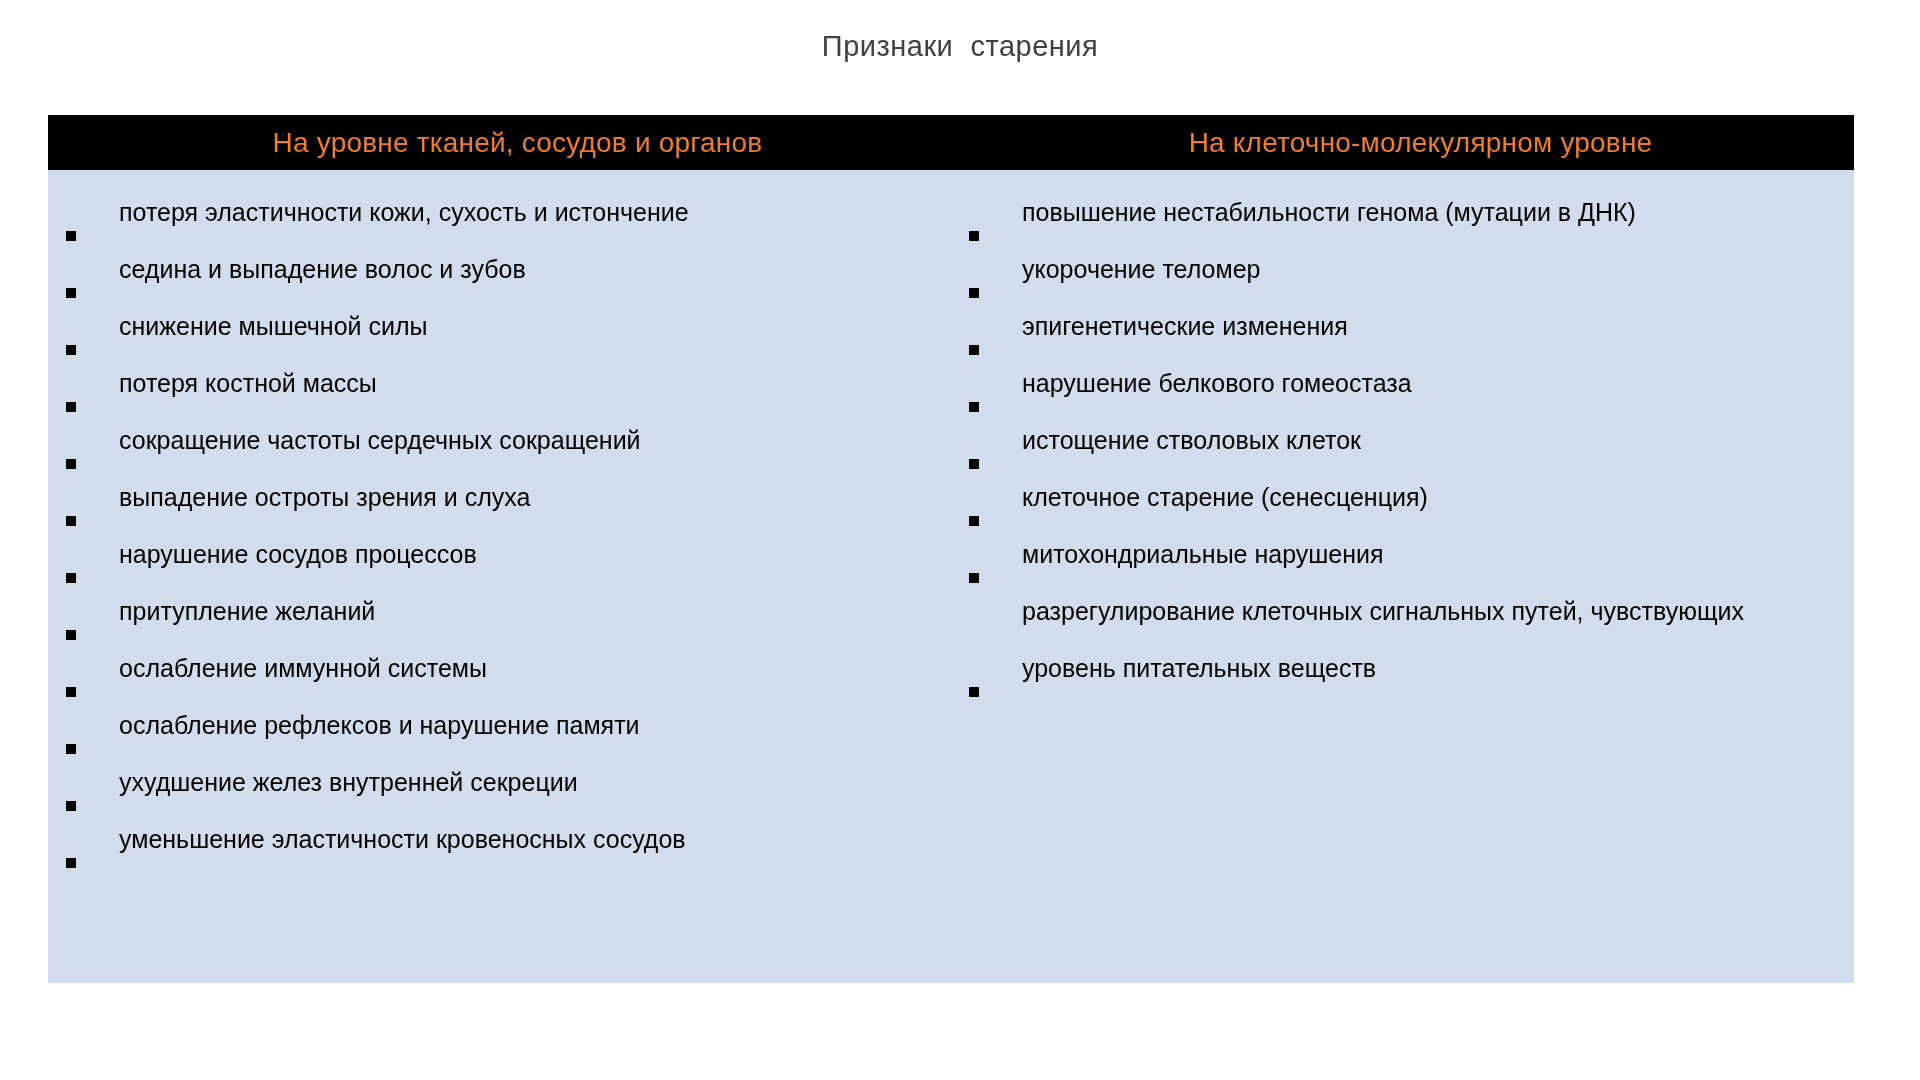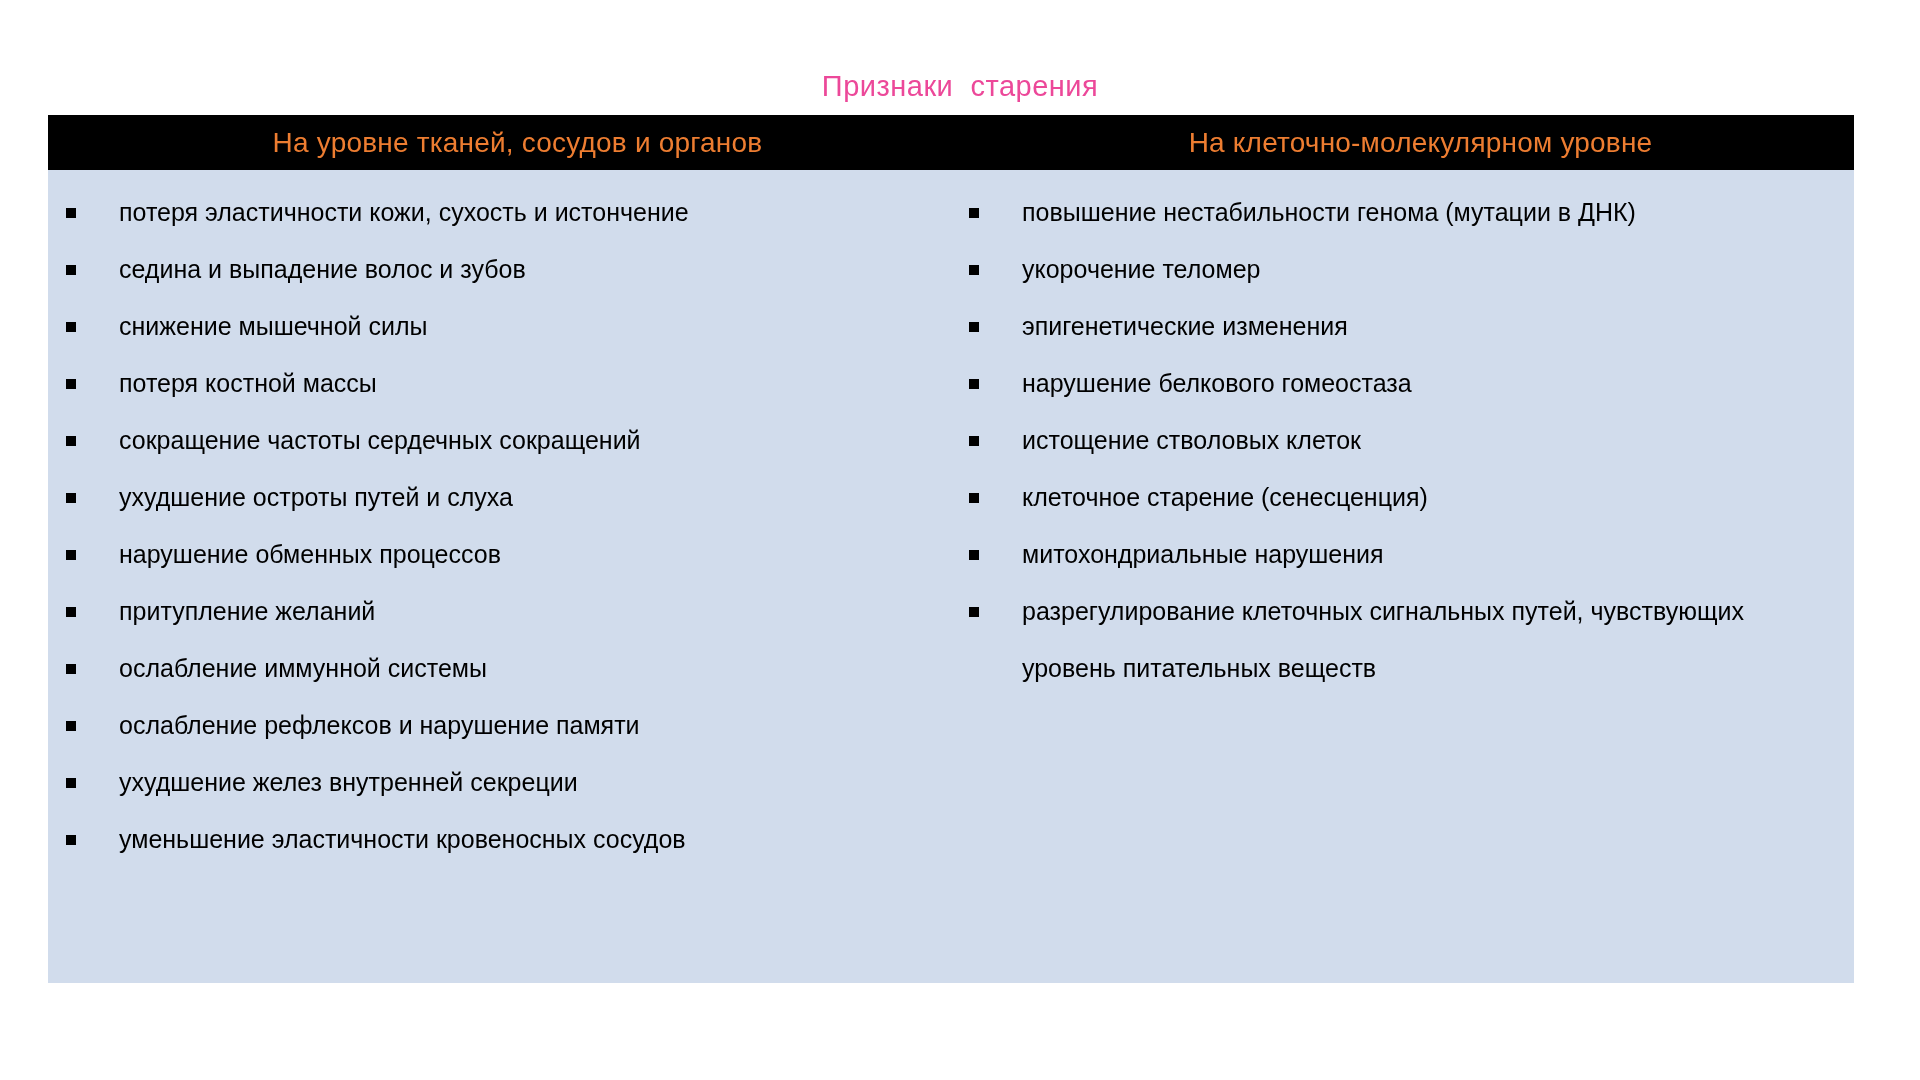--- a/index.html
+++ b/index.html
@@ -18,24 +18,23 @@
     background: #ffffff;
   }
   .slide-title {
     position: absolute;
     top: 30px;
     left: 0;
     width: 1920px;
     text-align: center;
     font-size: 29px;
     font-weight: 400;
-    color: #ec4899;
+    color: #404040;
     white-space: pre;
     letter-spacing: 0.5px;
-    margin-top: 40px;
   }
   .aging-table {
     position: absolute;
     left: 48px;
     top: 115px;
     width: 1806px;
   }
   .table-header-row {
     display: flex;
     width: 100%;
@@ -61,21 +60,21 @@
   }
   .table-body-col {
     width: 50%;
     padding: 14px 20px 10px 18px;
   }
   ul.bullet-list {
     list-style: none;
   }
   li.item {
     display: flex;
-    align-items: flex-start;
+    align-items: flex-end;
     font-size: 25px;
     line-height: 57px;
     color: #000000;
   }
   .bullet {
     flex: 0 0 auto;
     width: 10px;
     height: 10px;
     background: #000000;
     margin-top: 24px;
@@ -117,25 +116,25 @@
             <li class="item">
               <span class="bullet"></span>
               <span class="item-text">потеря костной массы</span>
             </li>
             <li class="item">
               <span class="bullet"></span>
               <span class="item-text">сокращение частоты сердечных сокращений</span>
             </li>
             <li class="item">
               <span class="bullet"></span>
-              <span class="item-text">ухудшение остроты путей и слуха</span>
+              <span class="item-text">выпадение остроты зрения и слуха</span>
             </li>
             <li class="item">
               <span class="bullet"></span>
-              <span class="item-text">нарушение обменных процессов</span>
+              <span class="item-text">нарушение сосудов процессов</span>
             </li>
             <li class="item">
               <span class="bullet"></span>
               <span class="item-text">притупление желаний</span>
             </li>
             <li class="item">
               <span class="bullet"></span>
               <span class="item-text">ослабление иммунной системы</span>
             </li>
             <li class="item">

